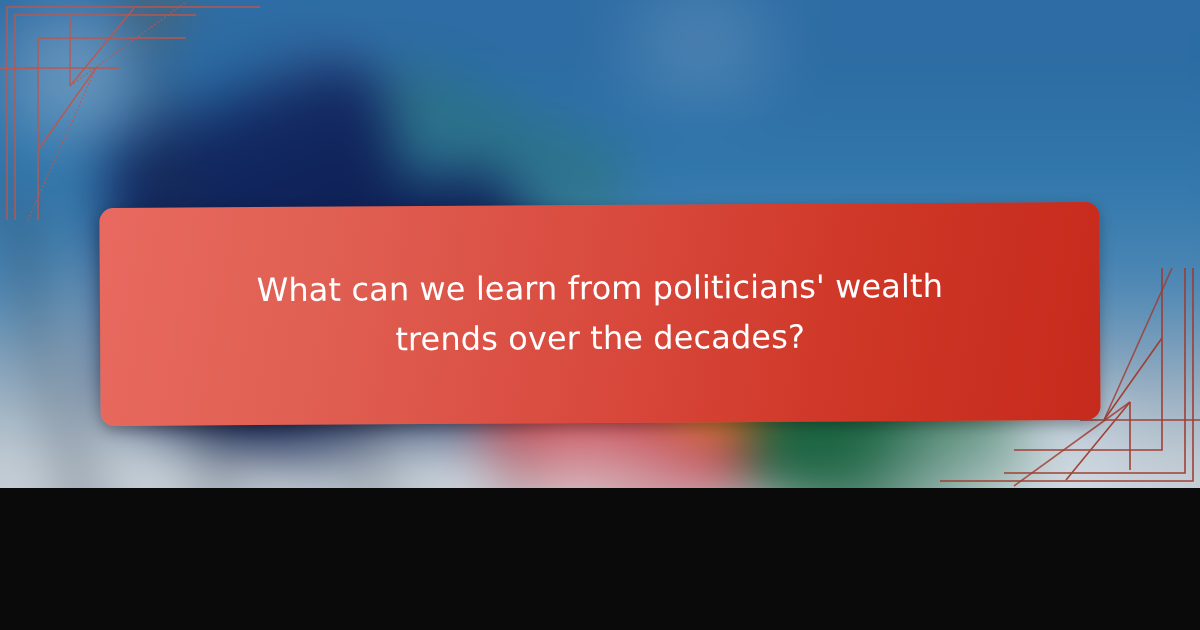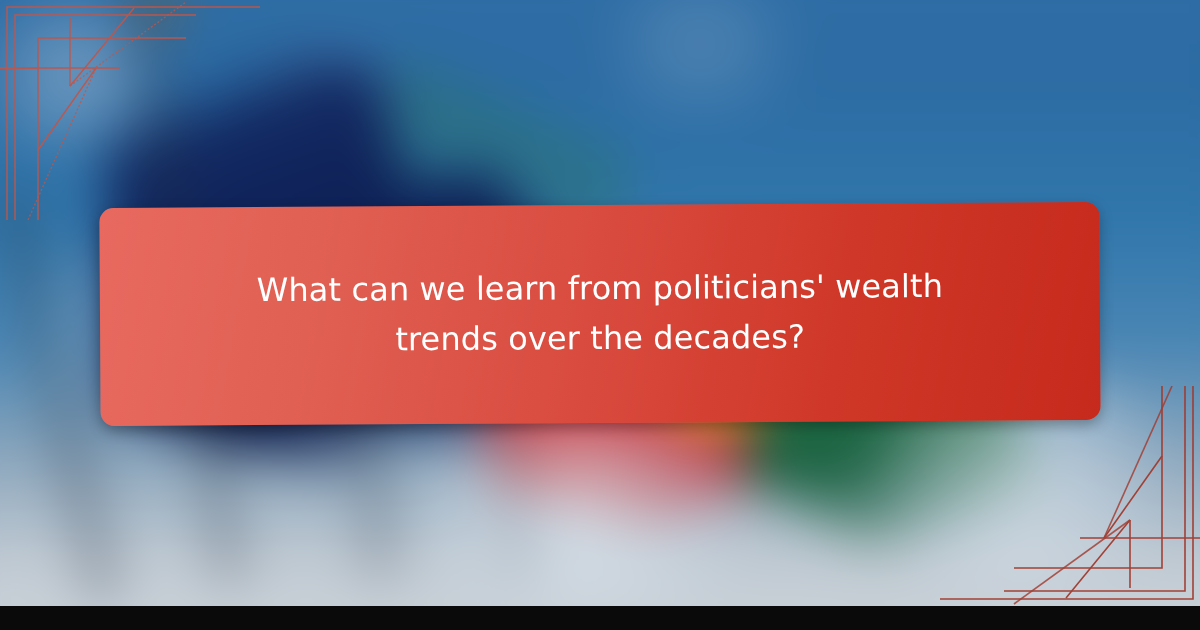--- a/index.html
+++ b/index.html
@@ -4,21 +4,21 @@
 <style>
   html, body {
     margin: 0;
     padding: 0;
     background: #0a0a0a;
   }
 
   #stage {
     position: relative;
     width: 1200px;
-    height: 606px;
+    height: 488px;
     overflow: hidden;
     font-family: "DejaVu Sans", sans-serif;
     background: #2E6DA4;
   }
 
   
   .bg-wrap {
     position: absolute;
     inset: 0;
     overflow: hidden;

